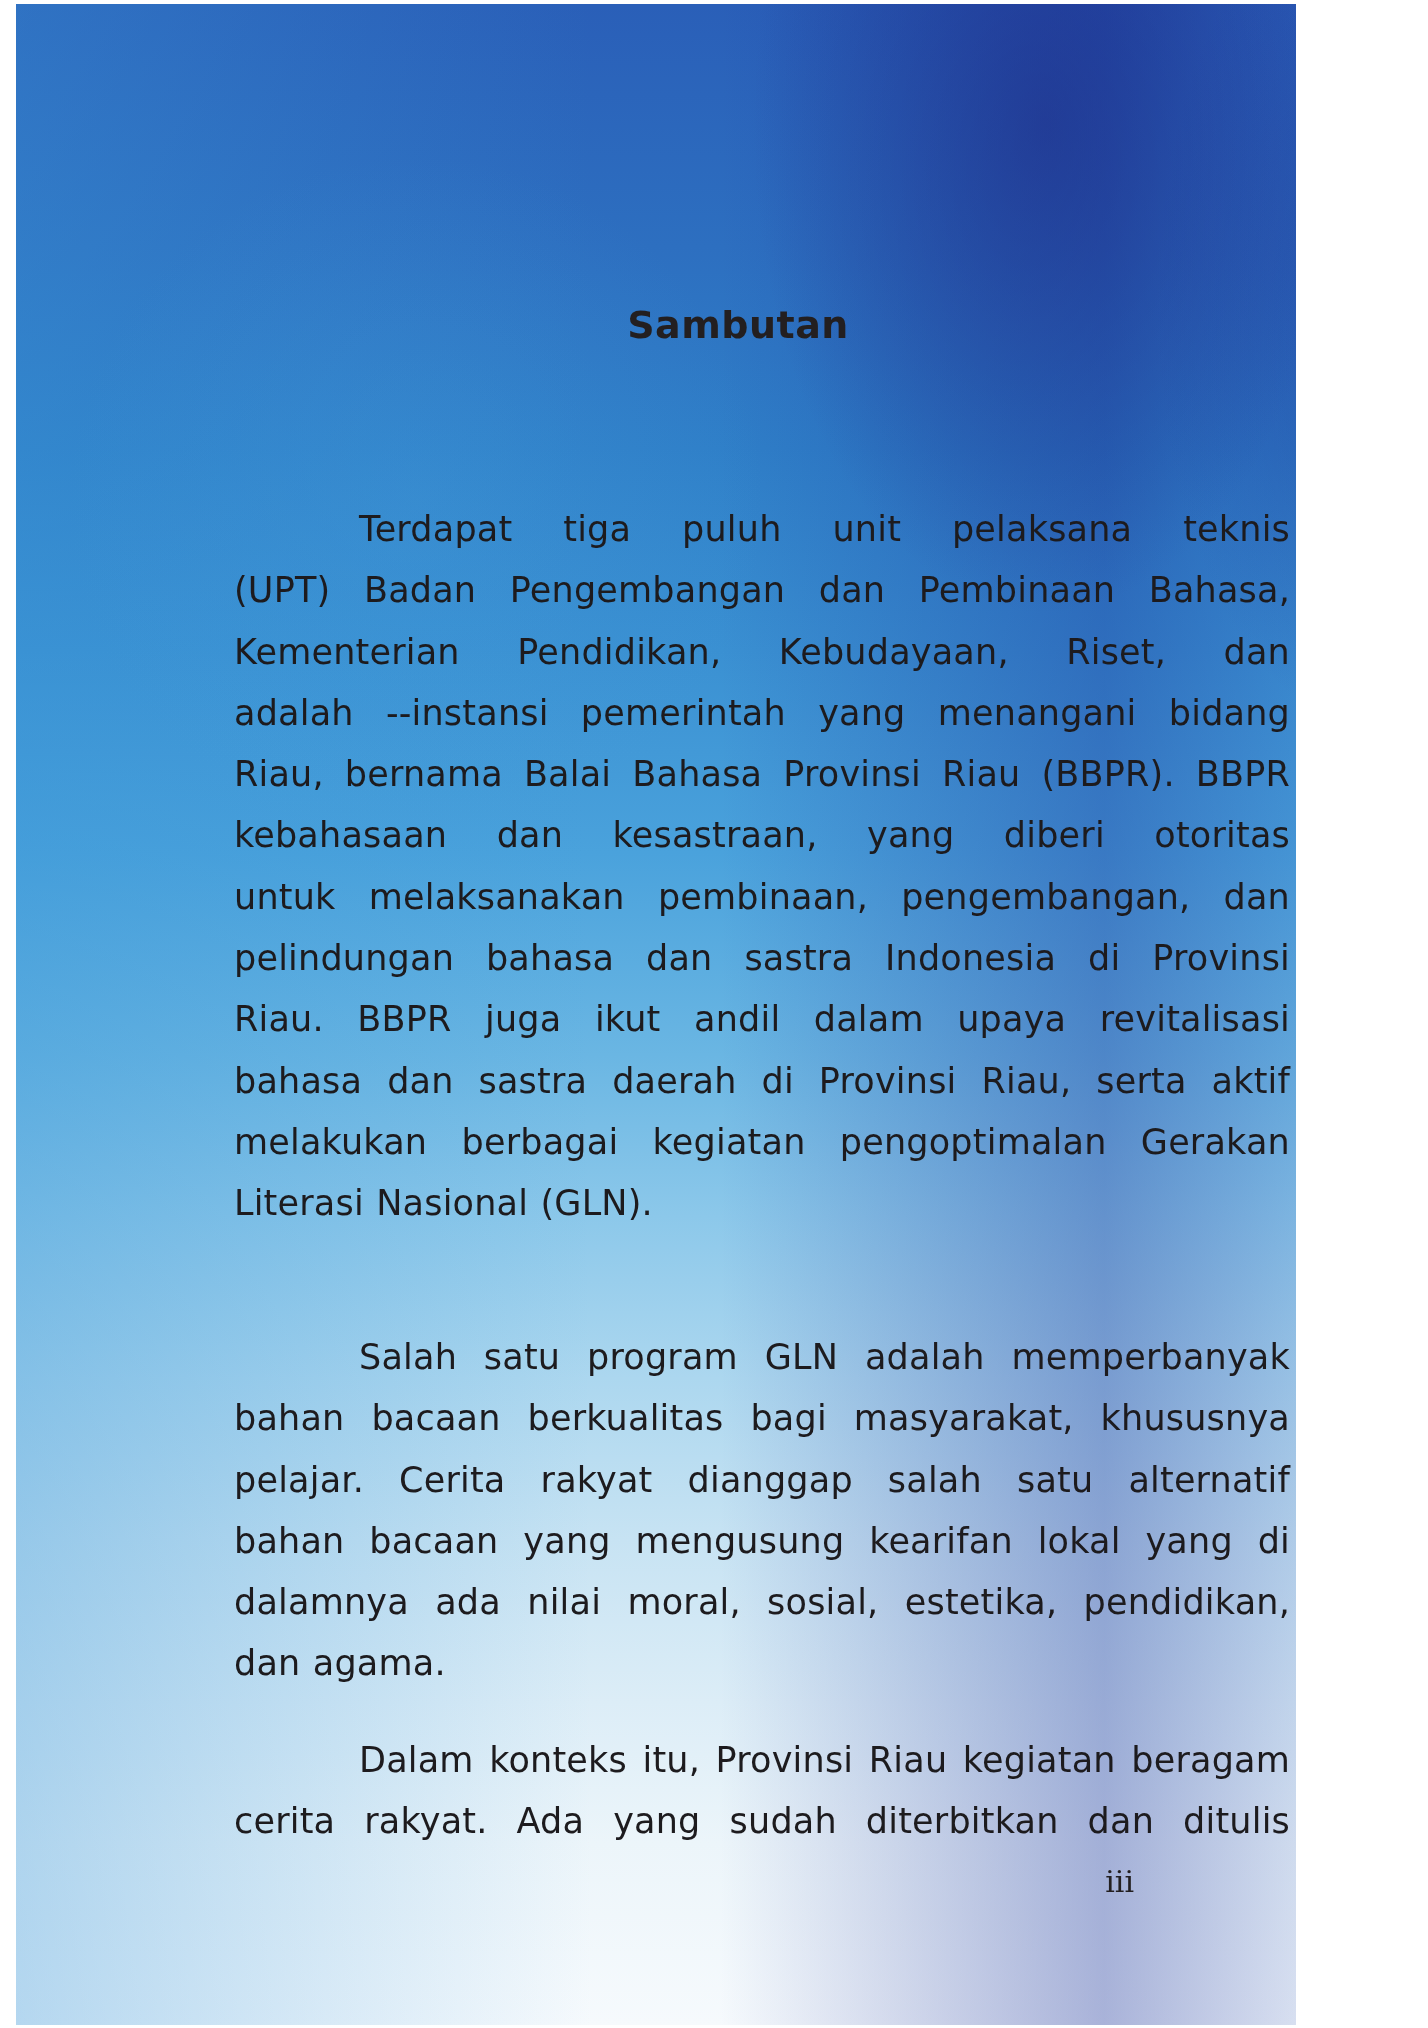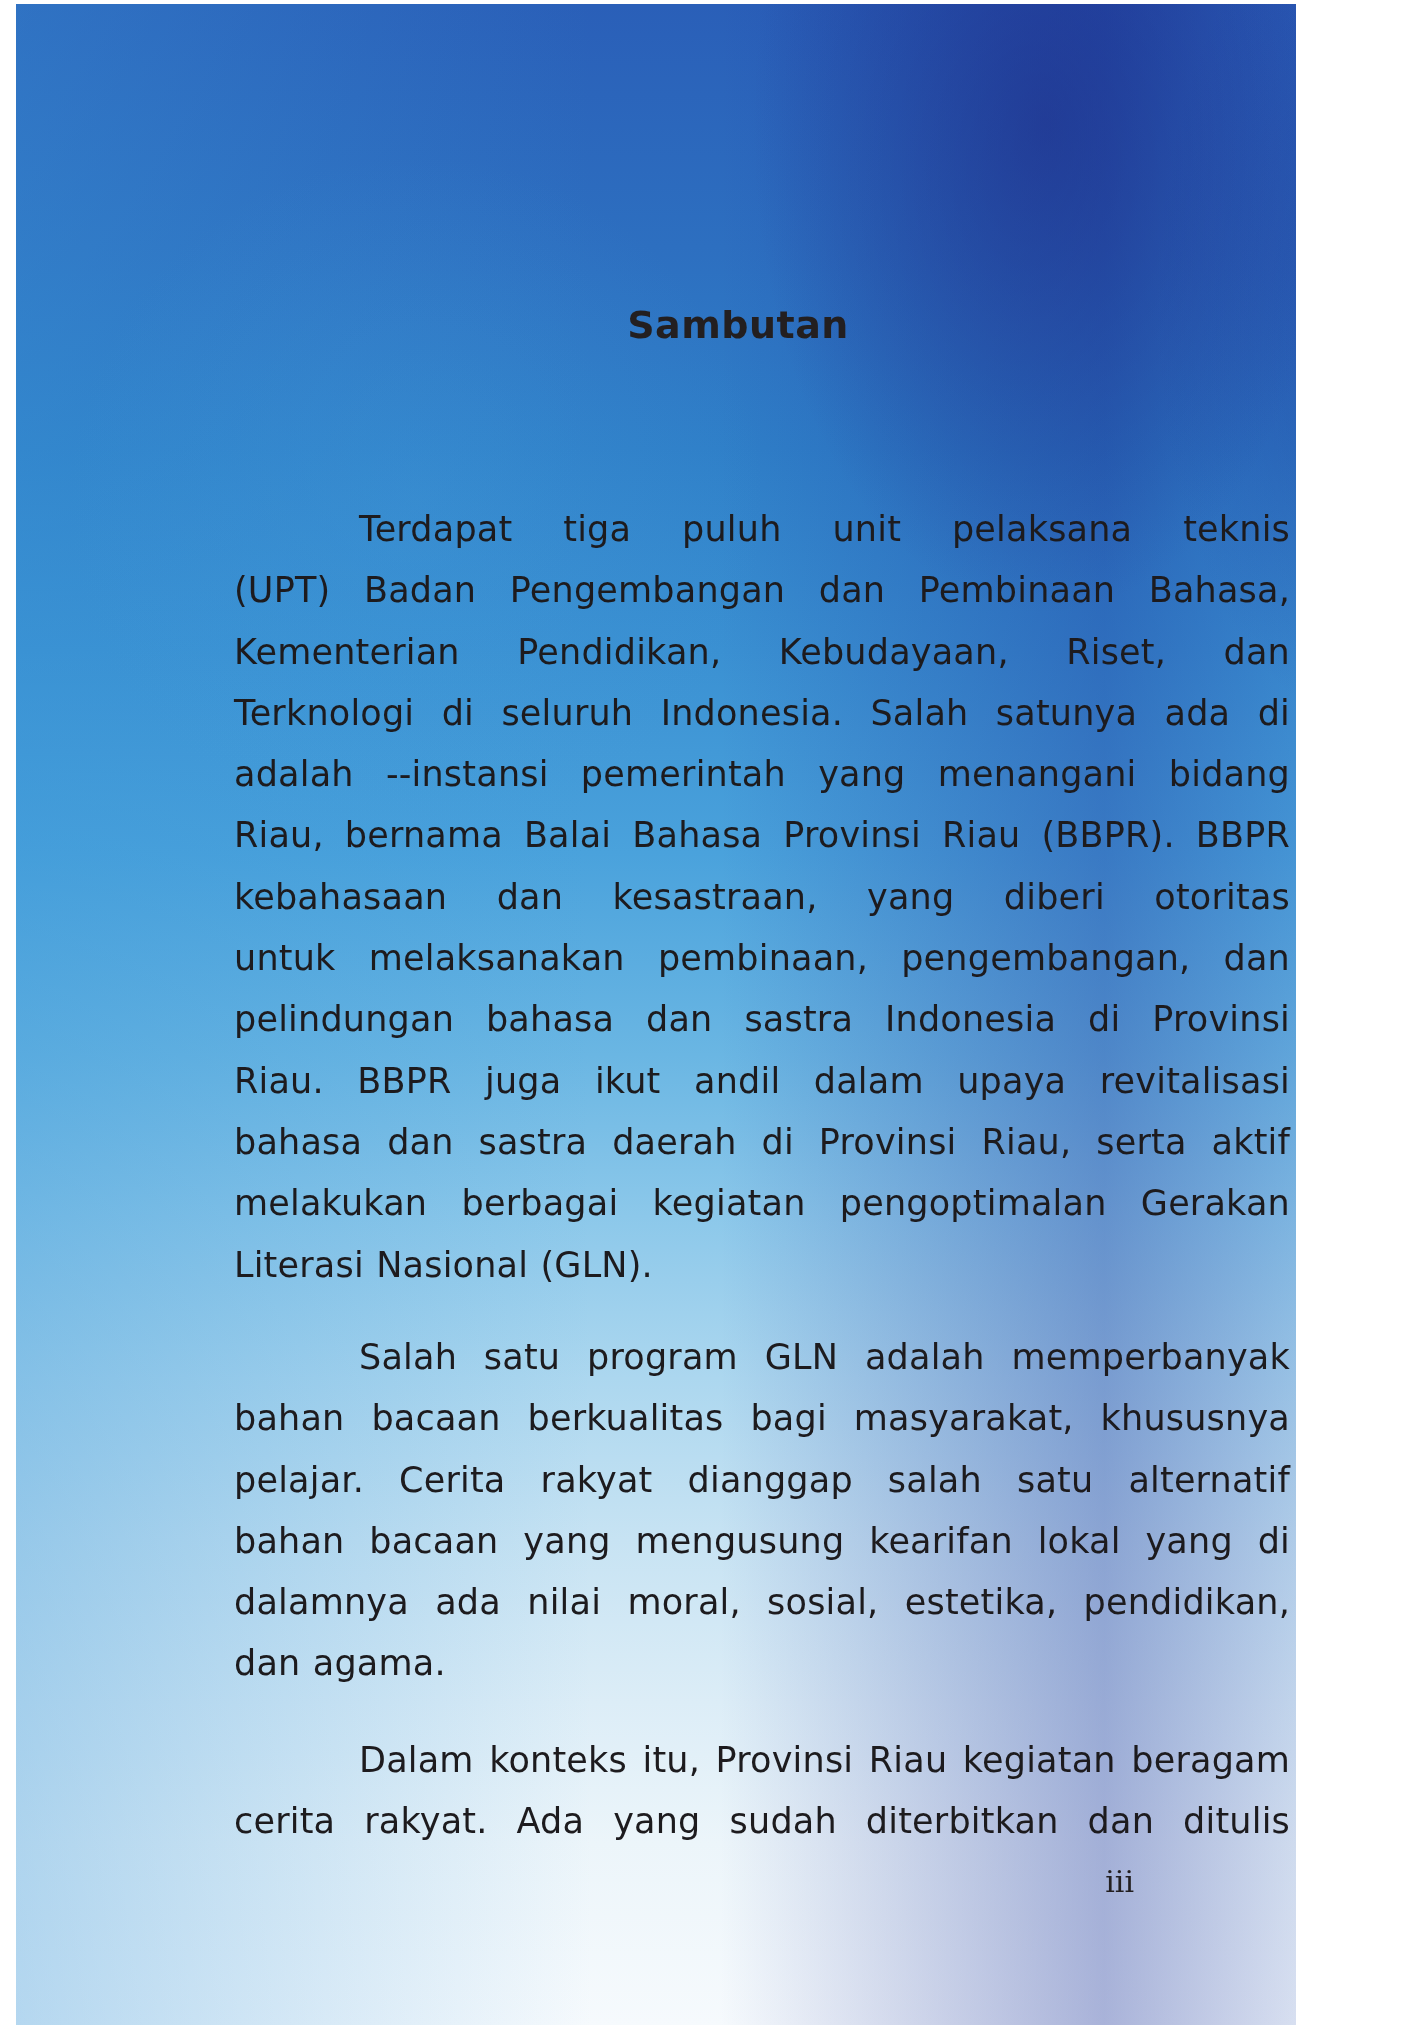--- a/index.html
+++ b/index.html
@@ -109,21 +109,20 @@
 <body>
 
 <div class="page">
   <div class="content">
     <h1 class="title">Sambutan</h1>
 
     <div class="para p1">
       <span class="line first">Terdapat tiga puluh unit pelaksana teknis</span>
       <span class="line">(UPT) Badan Pengembangan dan Pembinaan Bahasa,</span>
       <span class="line">Kementerian Pendidikan, Kebudayaan, Riset, dan</span>
-      <span class="line">Terknologi  di seluruh Indonesia. Salah satunya ada di</span>
       <span class="line">adalah --instansi pemerintah yang menangani bidang</span>
       <span class="line">Riau, bernama Balai Bahasa Provinsi Riau (BBPR). BBPR</span>
       <span class="line">kebahasaan dan kesastraan, yang diberi otoritas</span>
       <span class="line">untuk melaksanakan pembinaan, pengembangan, dan</span>
       <span class="line">pelindungan bahasa dan sastra Indonesia di Provinsi</span>
       <span class="line">Riau. BBPR juga ikut andil dalam upaya revitalisasi</span>
       <span class="line">bahasa dan sastra daerah di Provinsi Riau, serta aktif</span>
       <span class="line">melakukan berbagai kegiatan pengoptimalan Gerakan</span>
       <span class="line last">Literasi Nasional (GLN).</span>
     </div>

